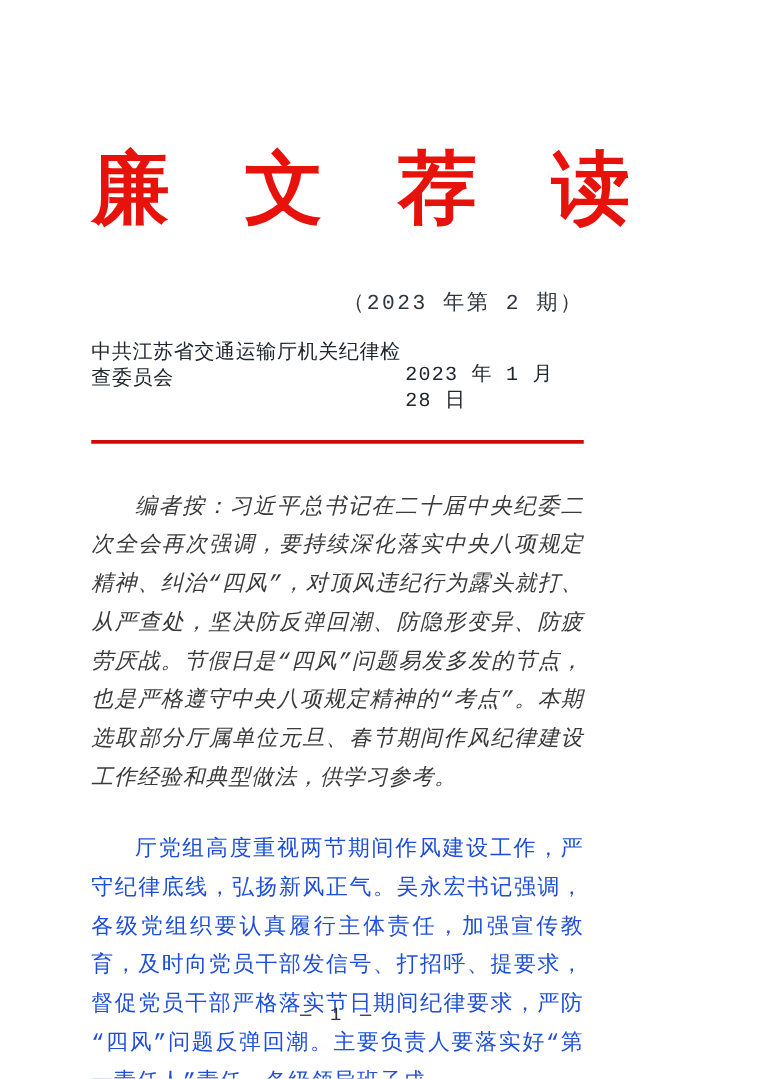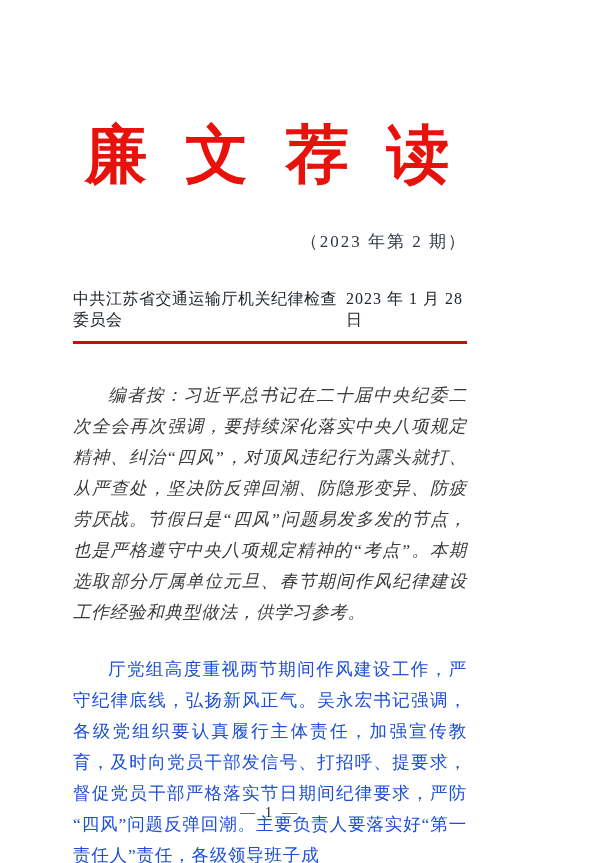--- a/index.html
+++ b/index.html
@@ -8,21 +8,21 @@
     background: #ffffff;
   }
   .page {
     position: relative;
     width: 540px;
     height: 863px;
     background: #ffffff;
     box-sizing: border-box;
     padding: 0 73px;
     overflow: hidden;
-    font-family: Liberation Serif, serif;
+    font-family: Liberation Mono, monospace;
     color: #2b2b2b;
   }
   .masthead {
     margin: 118px 0 0 0;
     text-align: center;
     color: var(--masthead-red, #e8120c);
     font-size: 63px;
     font-weight: 700;
     line-height: 1.2;
     letter-spacing: 6px;
@@ -32,23 +32,23 @@
   .issue {
     margin-top: 36px;
     text-align: right;
     font-size: 17px;
     letter-spacing: 2px;
     color: #2f3540;
   }
   .header-row {
     display: flex;
     justify-content: space-between;
-    align-items: flex-end;
+    align-items: flex-start;
     margin-top: 18px;
-    padding-bottom: 10px;
+    padding-bottom: 21px;
     border-bottom: 3px solid var(--rule-red, #cc0a0a);
     font-size: 16px;
     color: #20262e;
   }
   .header-row .issuer { letter-spacing: 0.5px; }
   .header-row .date { letter-spacing: 1px; margin-top: 18px; }
   .editor-note {
     margin: 36px 0 0 0;
     font-size: 17.5px;
     line-height: 31px;

